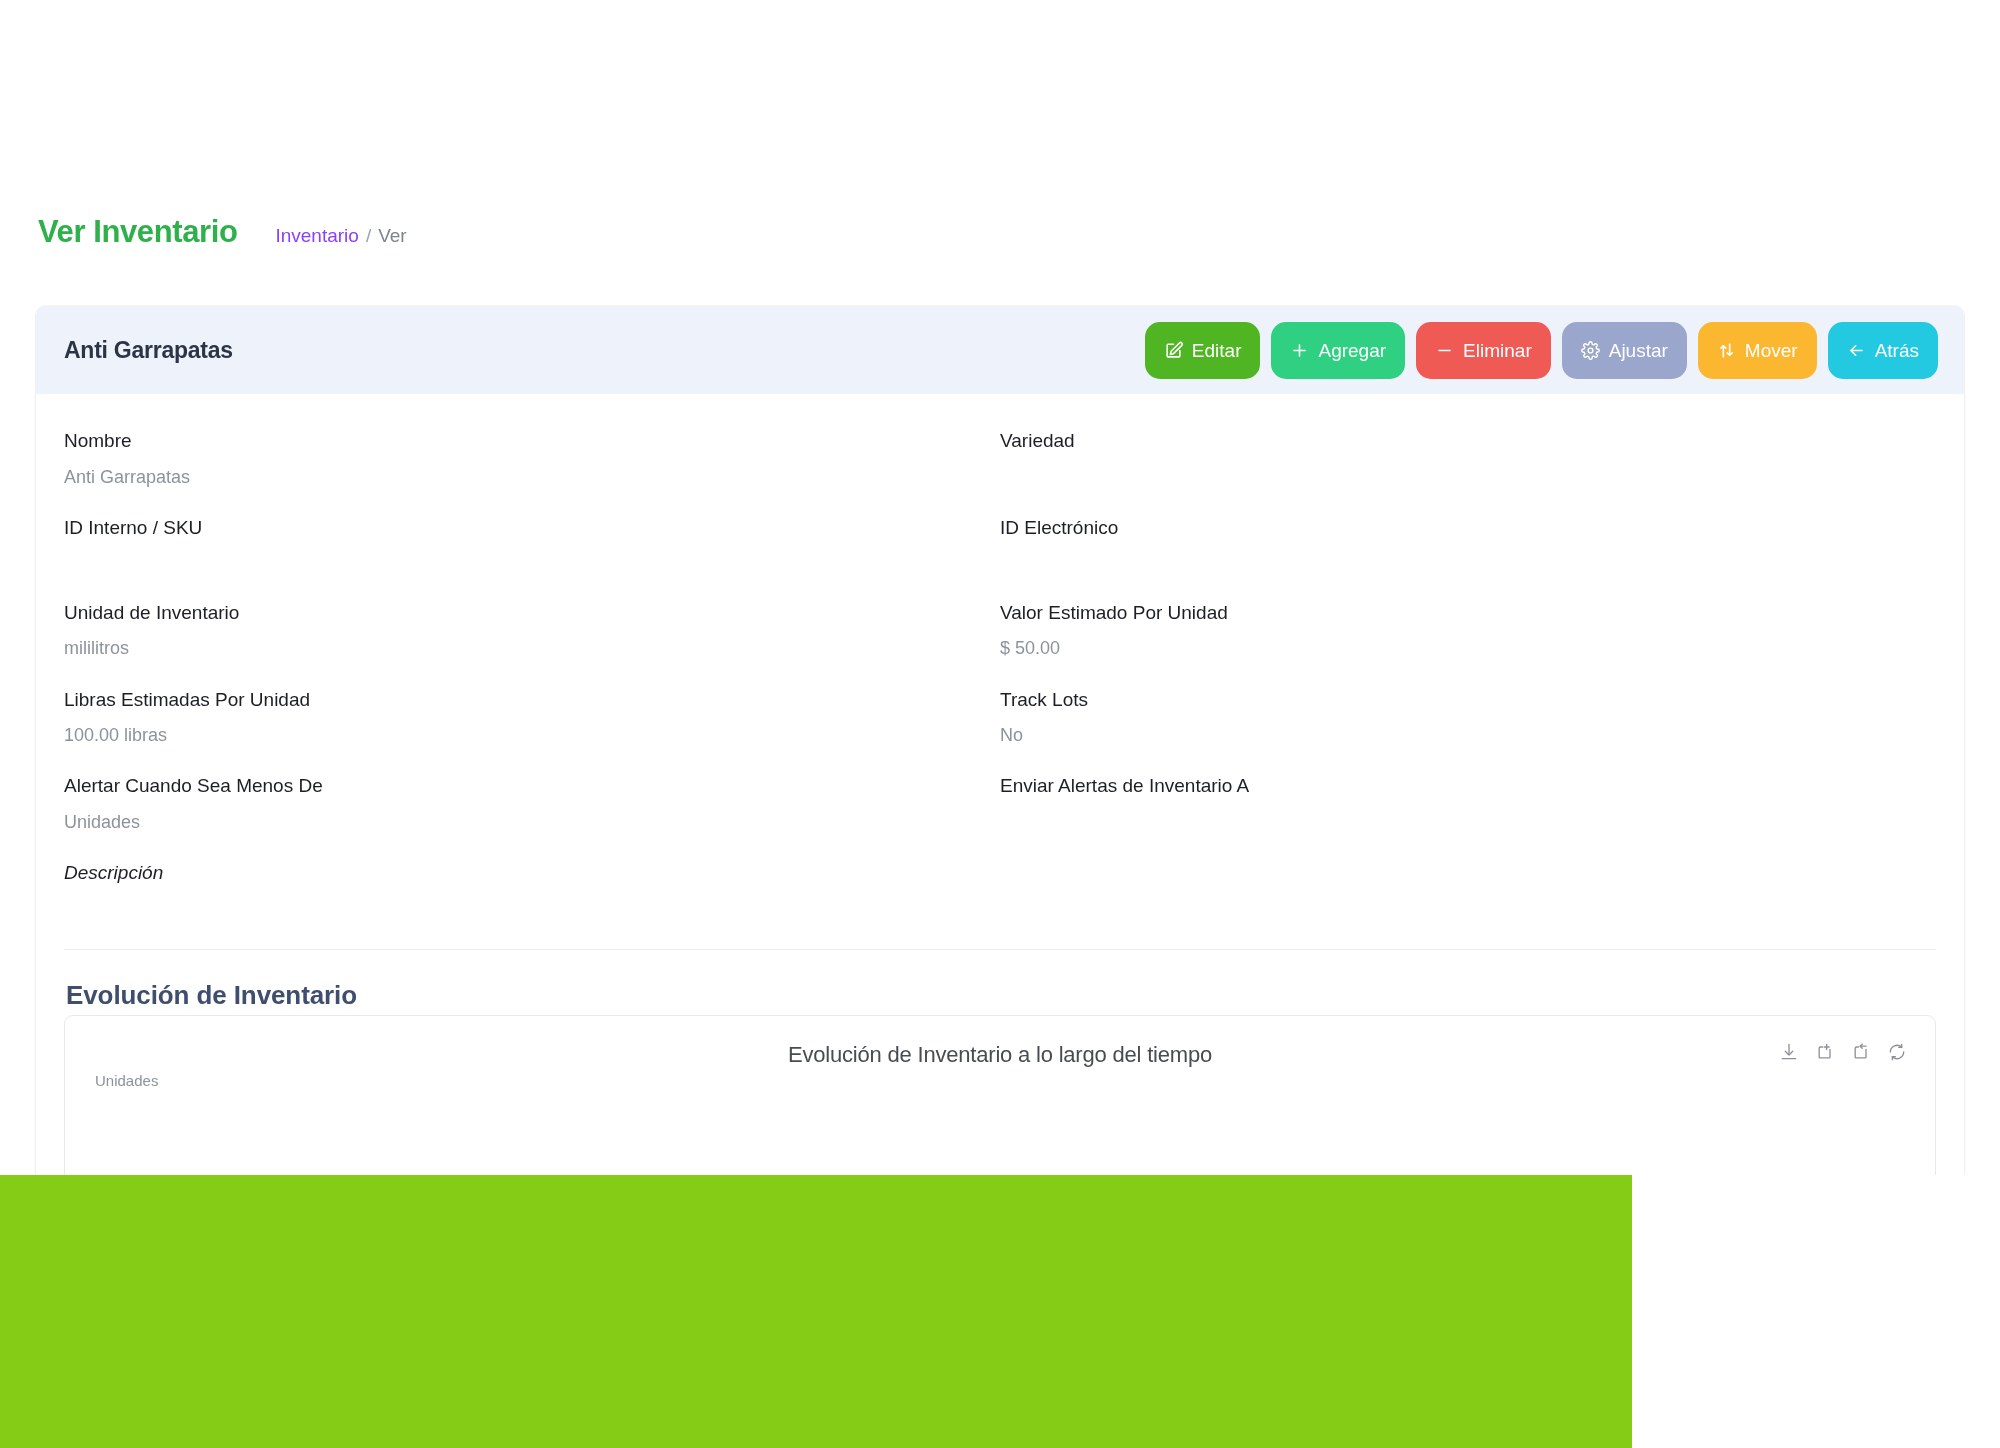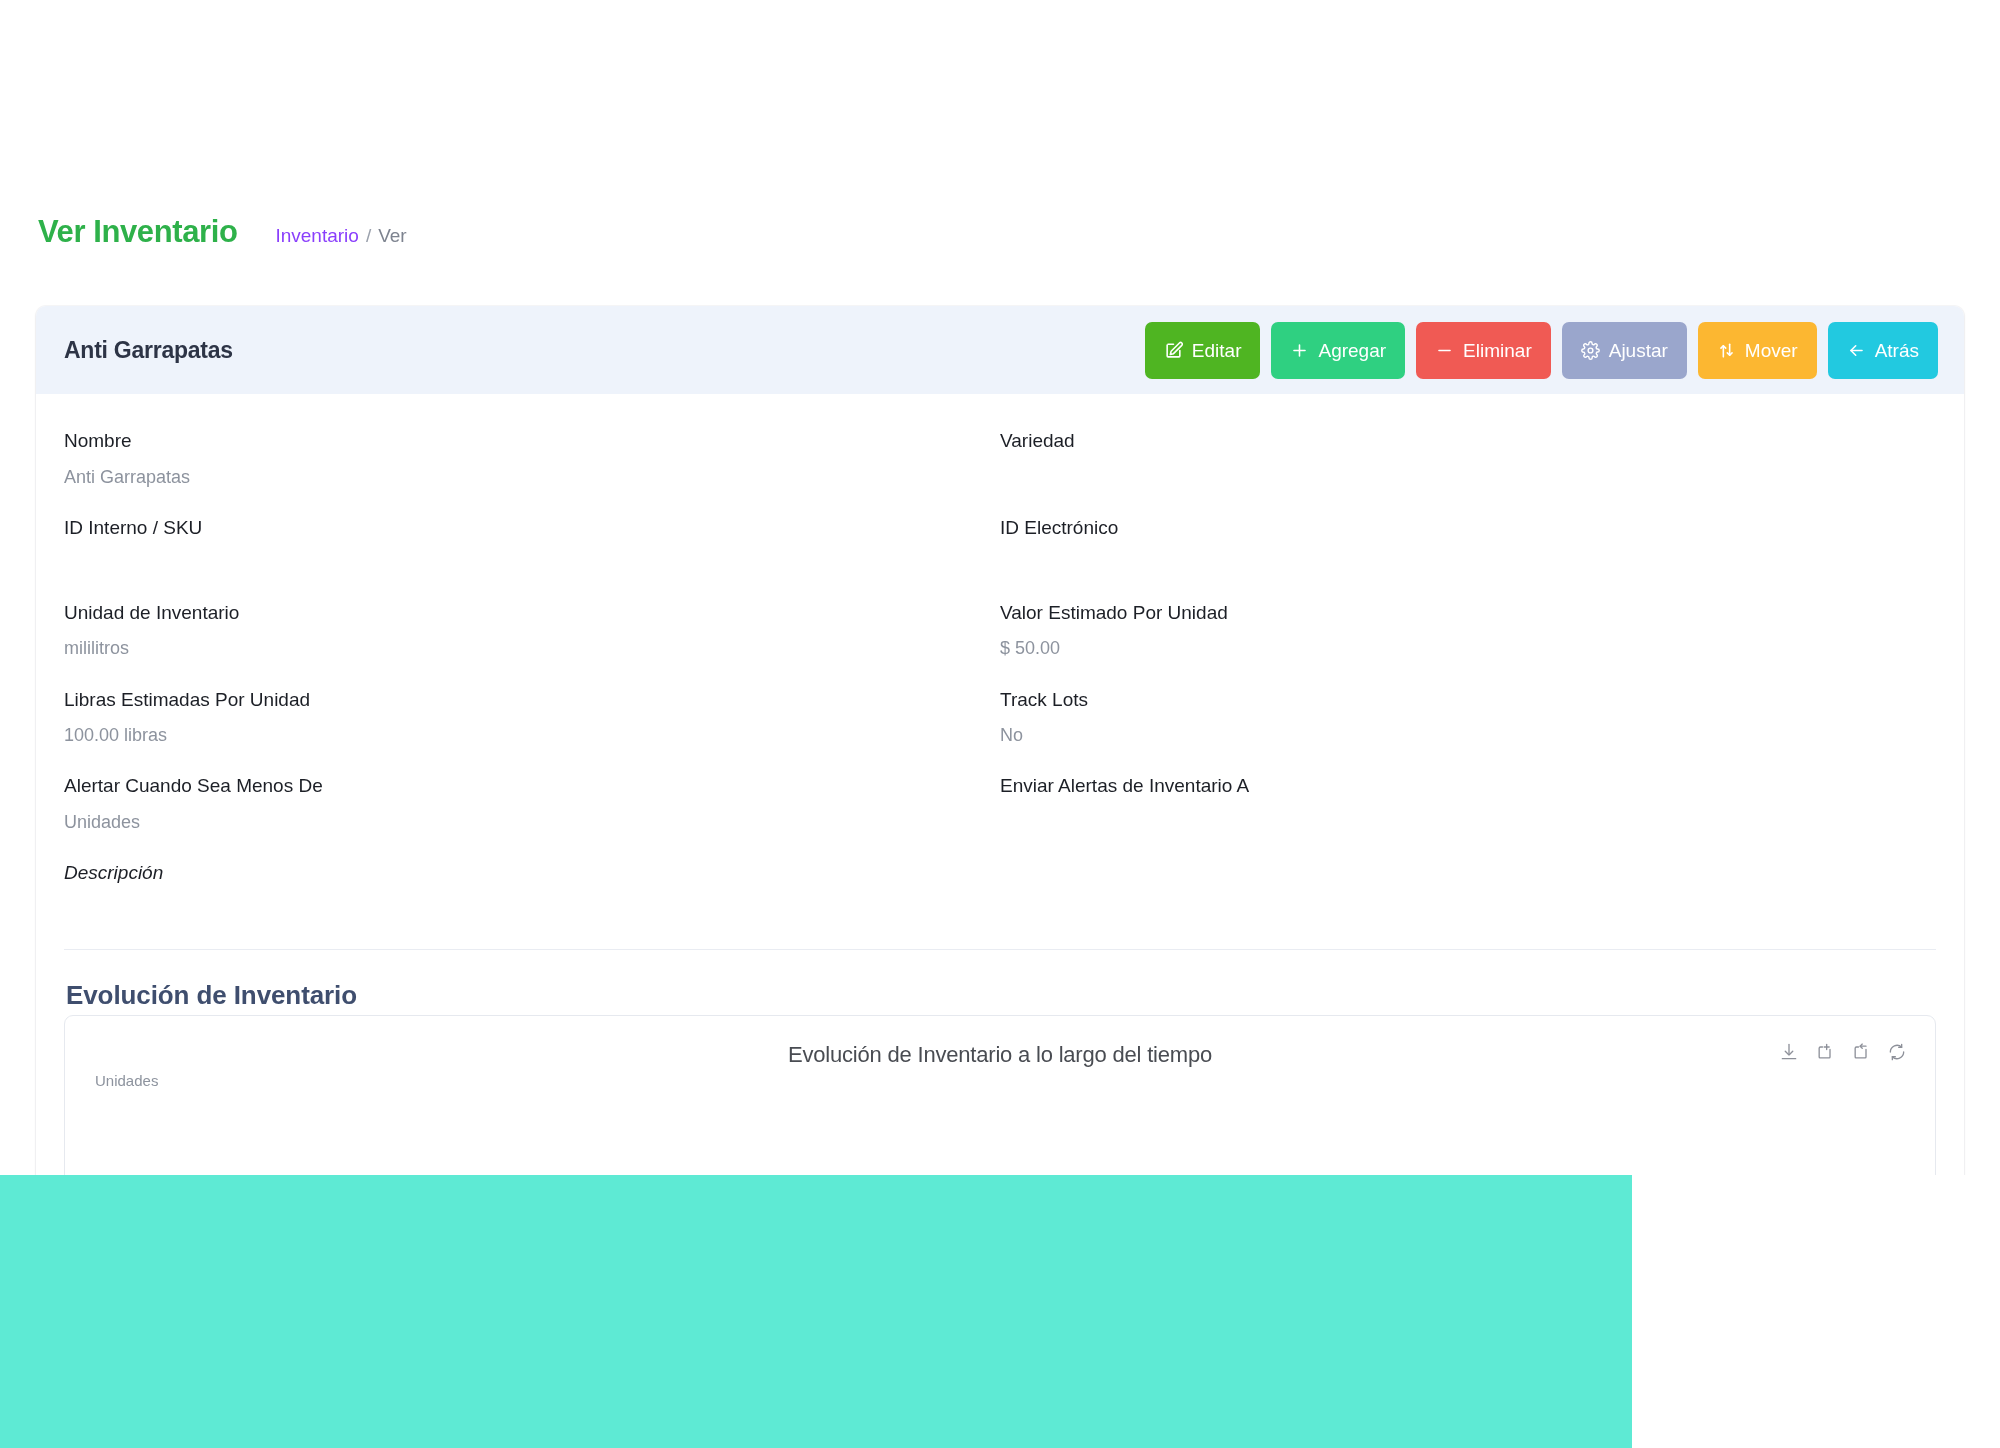--- a/index.html
+++ b/index.html
@@ -12,21 +12,21 @@
     overflow: hidden;
   }
 
   
   .viewport {
     position: absolute;
     left: 0;
     top: 0;
     width: 1632px;
     height: 1448px;
-    background: #5eead4;
+    background: #84cc16;
   }
 
   
   .app-clip {
     position: absolute;
     left: 0;
     top: 0;
     width: 2000px;
     height: 1175px;
     overflow: hidden;
@@ -98,21 +98,21 @@
     display: flex;
     align-items: center;
     gap: 11px;
   }
 
   .btn {
     height: 57px;
     min-width: 0;
     padding: 0 19px;
     border: none;
-    border-radius: 7px;
+    border-radius: 15px;
     color: #ffffff;
     font-size: 19px;
     font-family: "Liberation Sans", sans-serif;
     display: inline-flex;
     align-items: center;
     justify-content: center;
     gap: 9px;
     cursor: pointer;
     line-height: 1;
     white-space: nowrap;

